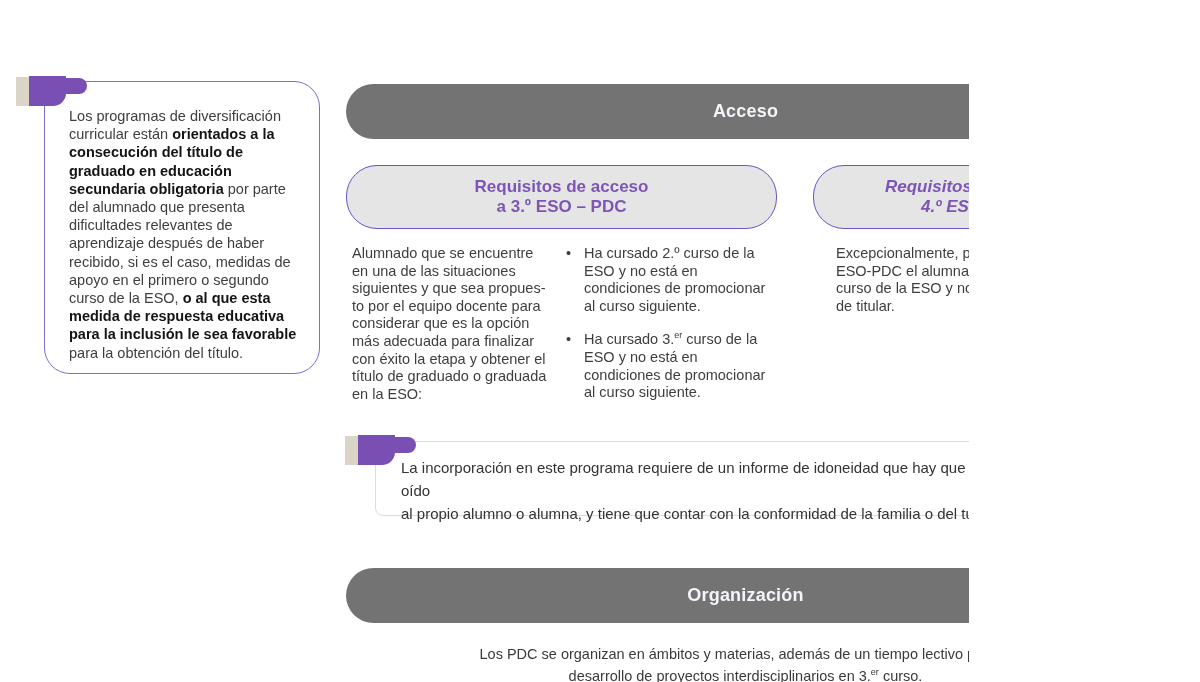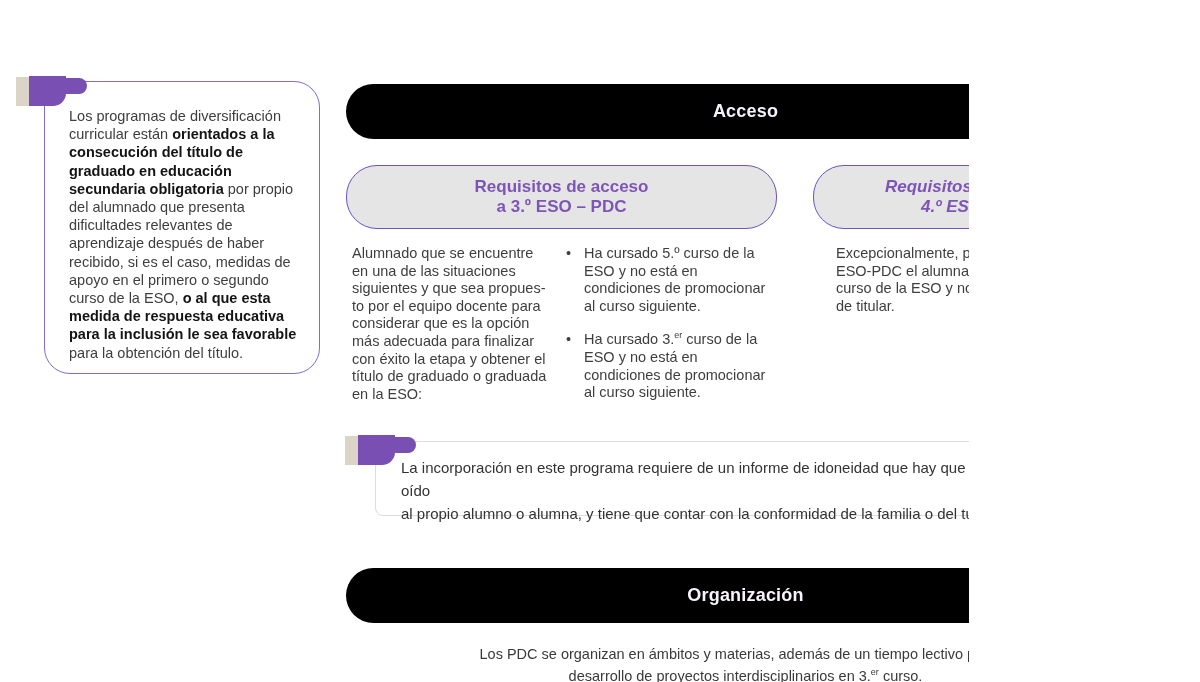--- a/index.html
+++ b/index.html
@@ -18,21 +18,21 @@
     border:1.5px solid #7e6dd6;border-radius:26px;background:#ffffff;z-index:1;
   }
   .intro-text{
     padding:25px 12px 0 24px;font-size:14.5px;line-height:18.2px;color:#3e3e3e;
     white-space:pre-line;
   }
 
   
   .banner{
     position:absolute;left:346px;width:799px;height:55px;border-radius:28px;
-    background:#000000;display:flex;align-items:center;justify-content:center;
+    background:#737373;display:flex;align-items:center;justify-content:center;
   }
   .banner-title{color:#f7f3fb;font-size:18px;font-weight:700;letter-spacing:.2px;}
   .banner-acceso{top:40px;}
   .banner-org{top:524px;}
 
   
   .req-pill{
     position:absolute;top:121px;height:62px;border:1.6px solid #6e52c6;border-radius:31px;
     background:#e5e5e5;display:flex;align-items:center;justify-content:center;text-align:center;
   }
@@ -73,21 +73,21 @@
     <rect x="0" y="2" width="13" height="29" fill="#dbd5c7"></rect>
     <path d="M13,1 H50 V18 A13,13 0 0 1 37,31 H13 Z" fill="#7a4fb3"></path>
     <path d="M40,3 H63 A8,8 0 0 1 63,19 H40 Z" fill="#7a4fb3"></path>
   </svg>
 
   <div class="intro-card">
     <div class="intro-text"><span>Los programas de diversificación
 curricular están </span><b>orientados a la
 consecución del título de
 graduado en educación
-secundaria obligatoria</b><span> por propio
+secundaria obligatoria</b><span> por parte
 del alumnado que presenta
 dificultades relevantes de
 aprendizaje después de haber
 recibido, si es el caso, medidas de
 apoyo en el primero o segundo
 curso de la ESO, </span><b>o al que esta
 medida de respuesta educativa
 para la inclusión le sea favorable</b><span>
 para la obtención del título.</span></div>
   </div>
@@ -112,21 +112,21 @@
 to por el equipo docente para
 considerar que es la opción
 más adecuada para finalizar
 con éxito la etapa y obtener el
 título de graduado o graduada
 en la ESO:</div>
 
   <div class="col-text col-bullets">
     <div class="bullet">
       <span class="bullet-marker">•</span>
-      <span class="bullet-body"><span>Ha cursado 5.º curso de la
+      <span class="bullet-body"><span>Ha cursado 2.º curso de la
 ESO y no está en
 condiciones de promocionar
 al curso siguiente.</span></span>
     </div>
     <div class="bullet">
       <span class="bullet-marker">•</span>
       <span class="bullet-body"><span>Ha cursado 3.</span><sup>er</sup><span> curso de la
 ESO y no está en
 condiciones de promocionar
 al curso siguiente.</span></span>

